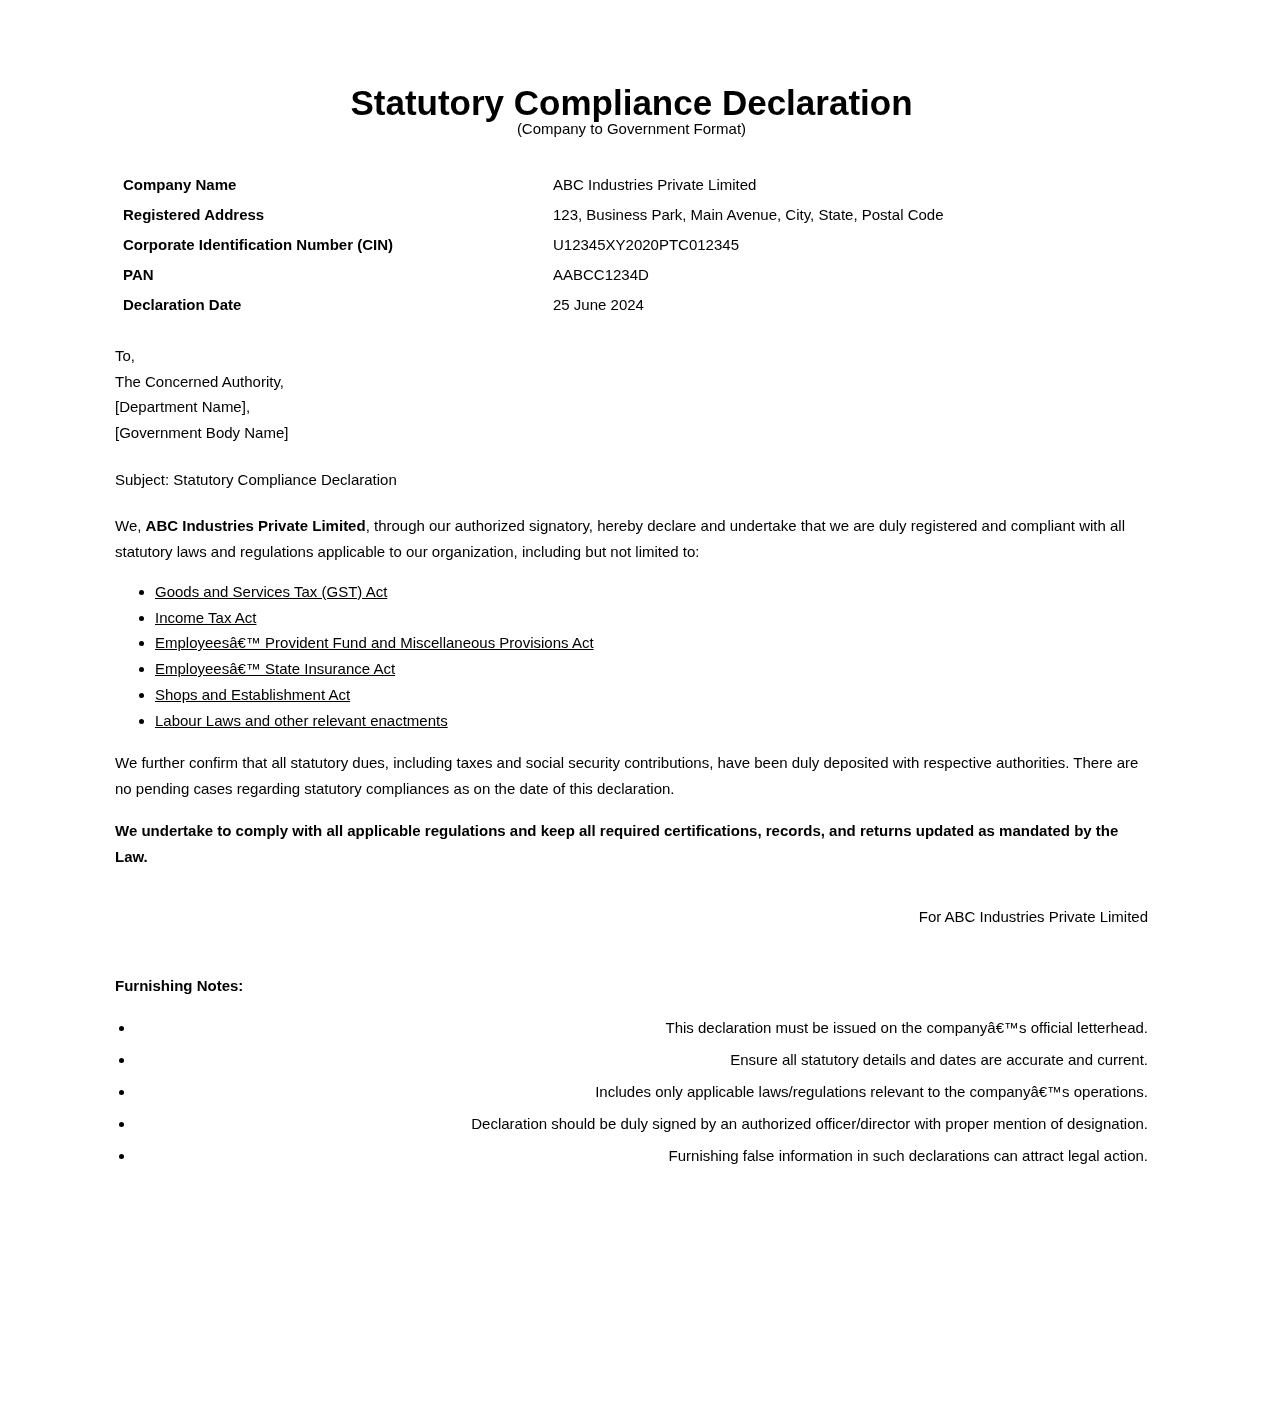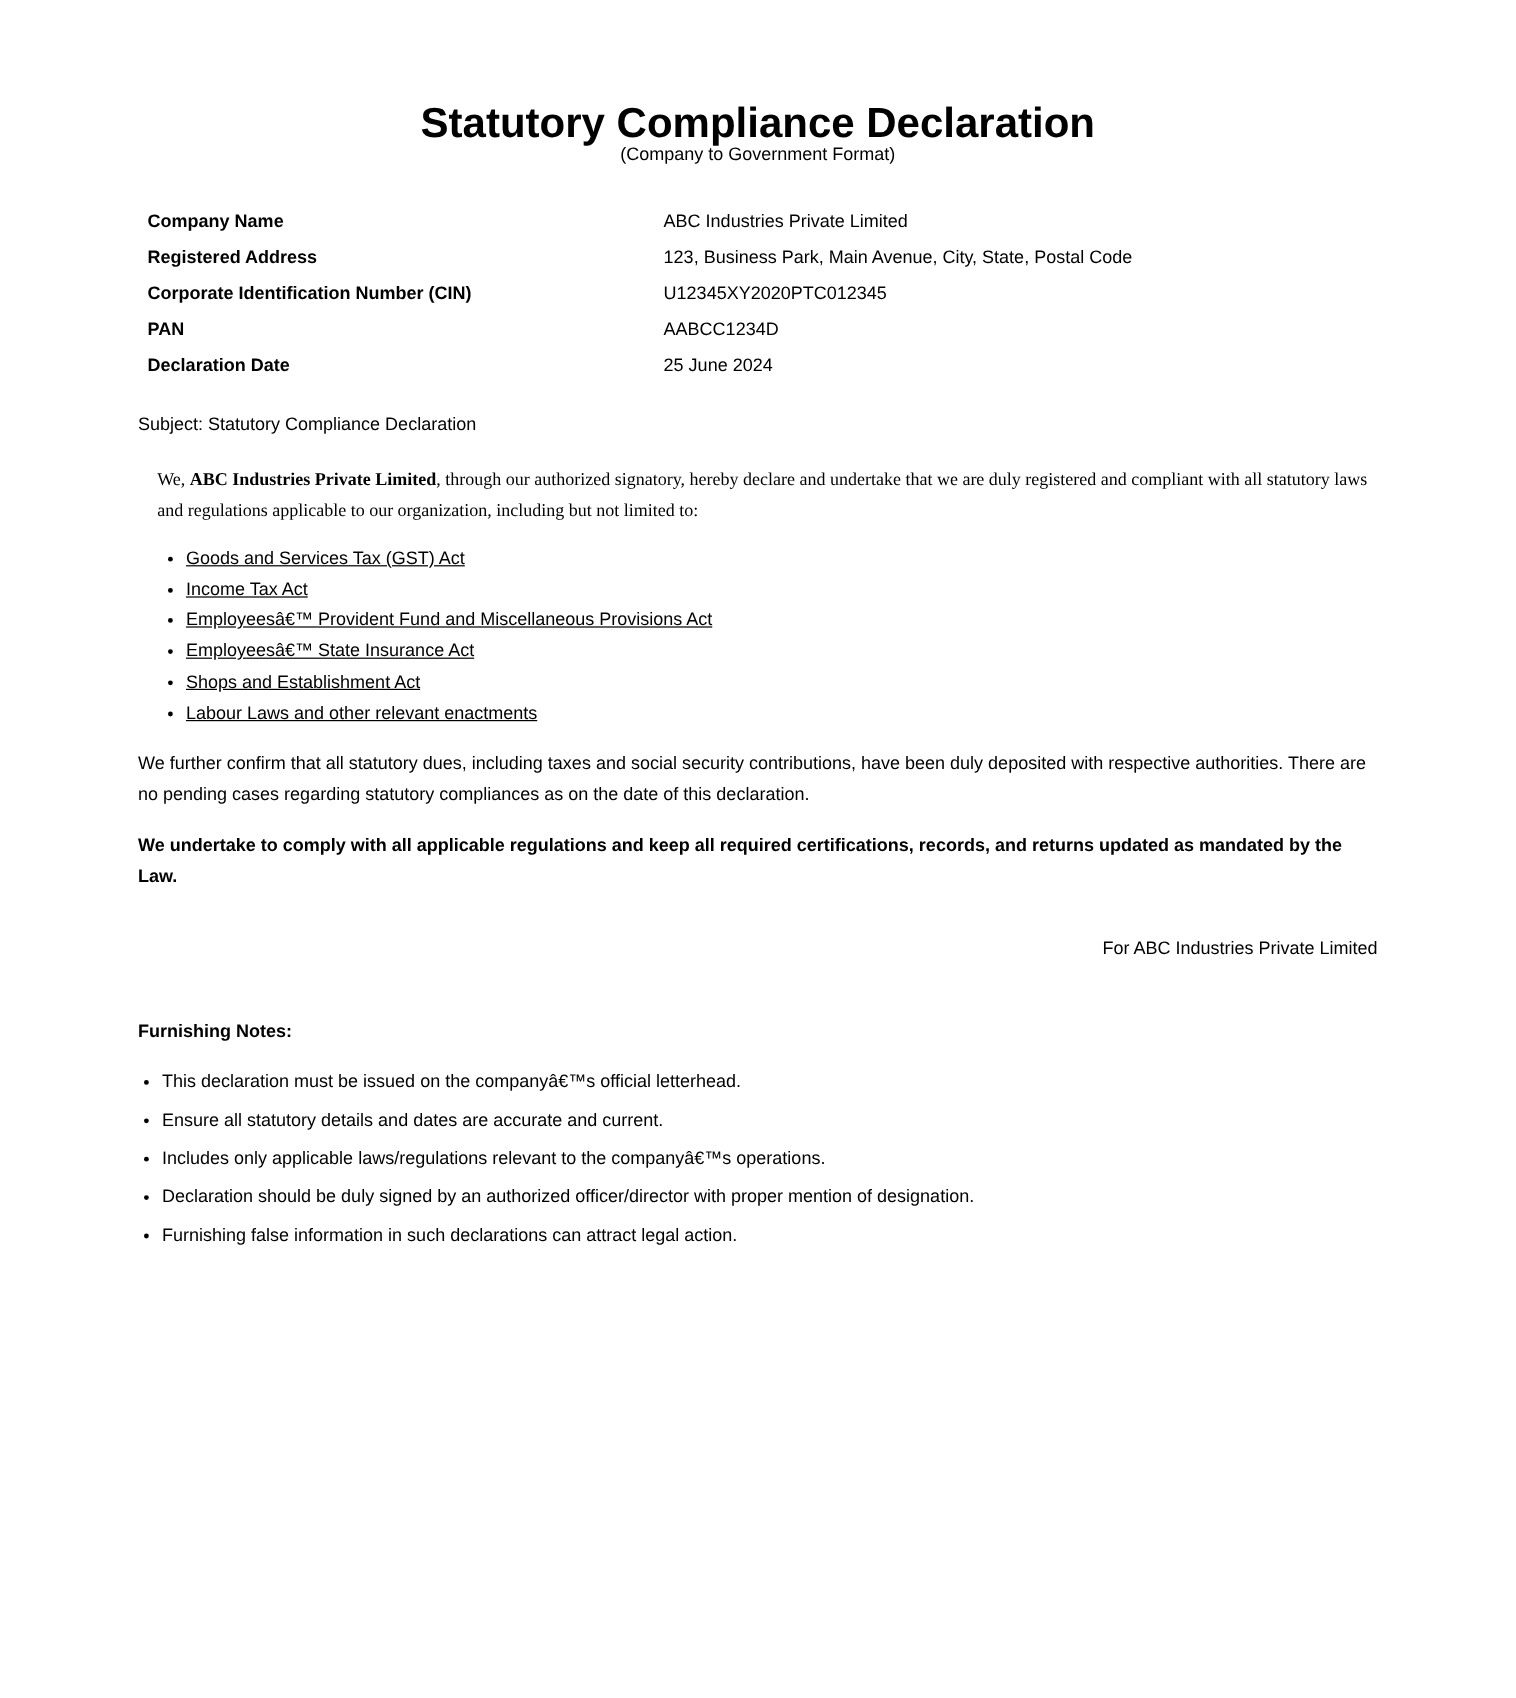--- a/index.html
+++ b/index.html
@@ -47,23 +47,22 @@
     }
     .recipient {
       margin-top: 24px;
       line-height: 25.5px;
     }
     .subject {
       margin-top: 22px;
       line-height: 26px;
     }
     .intro {
-      margin: 20px 0 0 16px;
+      margin: 20px 0 0 0;
       line-height: 26px;
-      font-family: Liberation Serif, serif;
     }
     .intro .bold {
       font-weight: bold;
     }
     ul.acts {
       margin: 14px 0 0 0;
       padding-left: 40px;
       text-decoration: underline;
     }
     ul.acts li {
@@ -92,20 +91,21 @@
       text-decoration: underline;
     }
     .notes-heading {
       margin-top: 45px;
       font-weight: bold;
       line-height: 22px;
     }
     ul.notes {
       margin: 20px 0 0 0;
       padding-left: 20px;
+      text-align: right;
     }
     ul.notes li {
       line-height: 22px;
       margin-bottom: 10px;
     }
   </style>
 </head>
 <body>
 
 <div class="page">
@@ -131,20 +131,26 @@
         <td class="lbl">PAN</td>
         <td>AABCC1234D</td>
       </tr>
       <tr>
         <td class="lbl">Declaration Date</td>
         <td>25 June 2024</td>
       </tr>
     </tbody>
   </table>
 
+  <div class="recipient">
+    <div>To,</div>
+    <div>The Concerned Authority,</div>
+    <div>[Department Name],</div>
+    <div>[Government Body Name]</div>
+  </div>
 
   <div class="subject">Subject: Statutory Compliance Declaration</div>
 
   <p class="intro"><span>We, </span><span class="bold">ABC Industries Private Limited</span><span>, through our authorized signatory, hereby declare and undertake that we are duly registered and compliant with all statutory laws and regulations applicable to our organization, including but not limited to:</span></p>
 
   <ul class="acts">
     <li>Goods and Services Tax (GST) Act</li>
     <li>Income Tax Act</li>
     <li>Employeesâ€™ Provident Fund and Miscellaneous Provisions Act</li>
     <li>Employeesâ€™ State Insurance Act</li>

